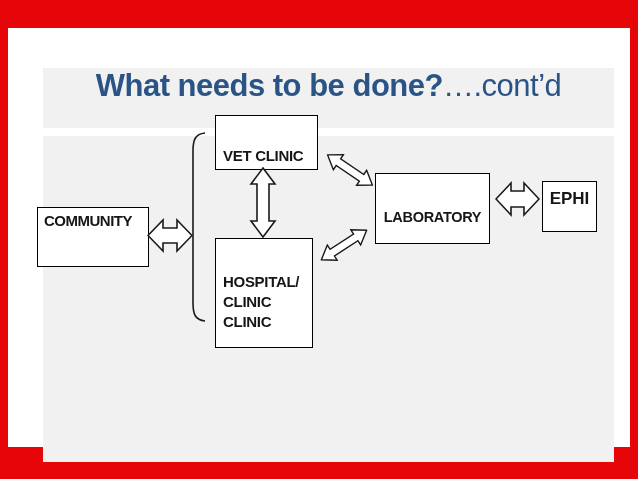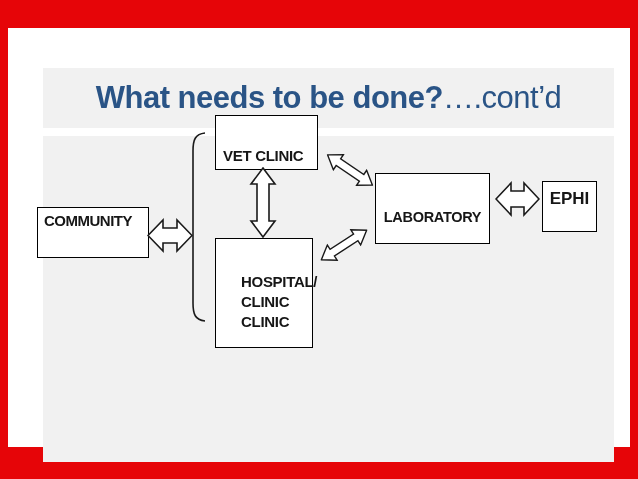--- a/index.html
+++ b/index.html
@@ -10,43 +10,43 @@
     font-family:"Liberation Sans", sans-serif;
     overflow:hidden;
   }
   .slide{
     position:absolute;left:8px;top:28px;width:622px;height:419px;
     background:#ffffff;
   }
   .title-band{
     position:absolute;left:35px;top:40px;width:571px;height:60px;
     background:#f1f1f1;
-    display:flex;align-items:center;justify-content:center;
+    display:flex;justify-content:center;
   }
   .slide-title{
     margin:0;font-size:31px;letter-spacing:-0.5px;color:#2a5486;white-space:nowrap;
   }
   .slide-title .t-bold{font-weight:700;}
   .slide-title .t-reg{font-weight:400;}
   .content-band{
     position:absolute;left:35px;top:108px;width:571px;height:326px;
     background:#f1f1f1;
   }
   .node{
     position:absolute;
     background:#ffffff;
     border:1.5px solid #000;
     box-sizing:border-box;
     font-weight:700;color:#161616;
     line-height:1.25;
   }
-  #box-community{left:37px;top:207px;width:112px;height:51px;font-size:15px;letter-spacing:-0.5px;padding:4px 0 0 6px;}
+  #box-community{left:37px;top:207px;width:112px;height:60px;font-size:15px;letter-spacing:-0.5px;padding:4px 0 0 6px;}
   #box-vet{left:215px;top:115px;width:103px;height:55px;font-size:15px;letter-spacing:-0.3px;display:flex;align-items:flex-end;padding:0 0 3px 7px;}
   #box-hospital{left:215px;top:238px;width:98px;height:110px;font-size:15px;letter-spacing:-0.3px;padding:33px 0 0 7px;}
-  #box-hospital span{display:block;line-height:20px;margin-left:18px;}
+  #box-hospital span{display:block;line-height:20px;}
   #box-laboratory{left:375px;top:173px;width:115px;height:71px;font-size:14.5px;letter-spacing:-0.3px;text-align:center;padding:34px 0 16px 0;}
   #box-ephi{left:542px;top:181px;width:55px;height:51px;font-size:17px;text-align:center;padding:6px 0 0 0;}
   .shape{position:absolute;}
   #arrow-community{left:147px;top:213px;}
   #bracket{left:188px;top:131px;}
   #arrow-vet-hosp{left:248px;top:167px;}
   #arrow-vet-lab{left:322px;top:160px;transform:rotate(34deg);}
   #arrow-hosp-lab{left:316px;top:235px;transform:rotate(-33deg);}
   #arrow-lab-ephi{left:495px;top:178px;}
 </style>

